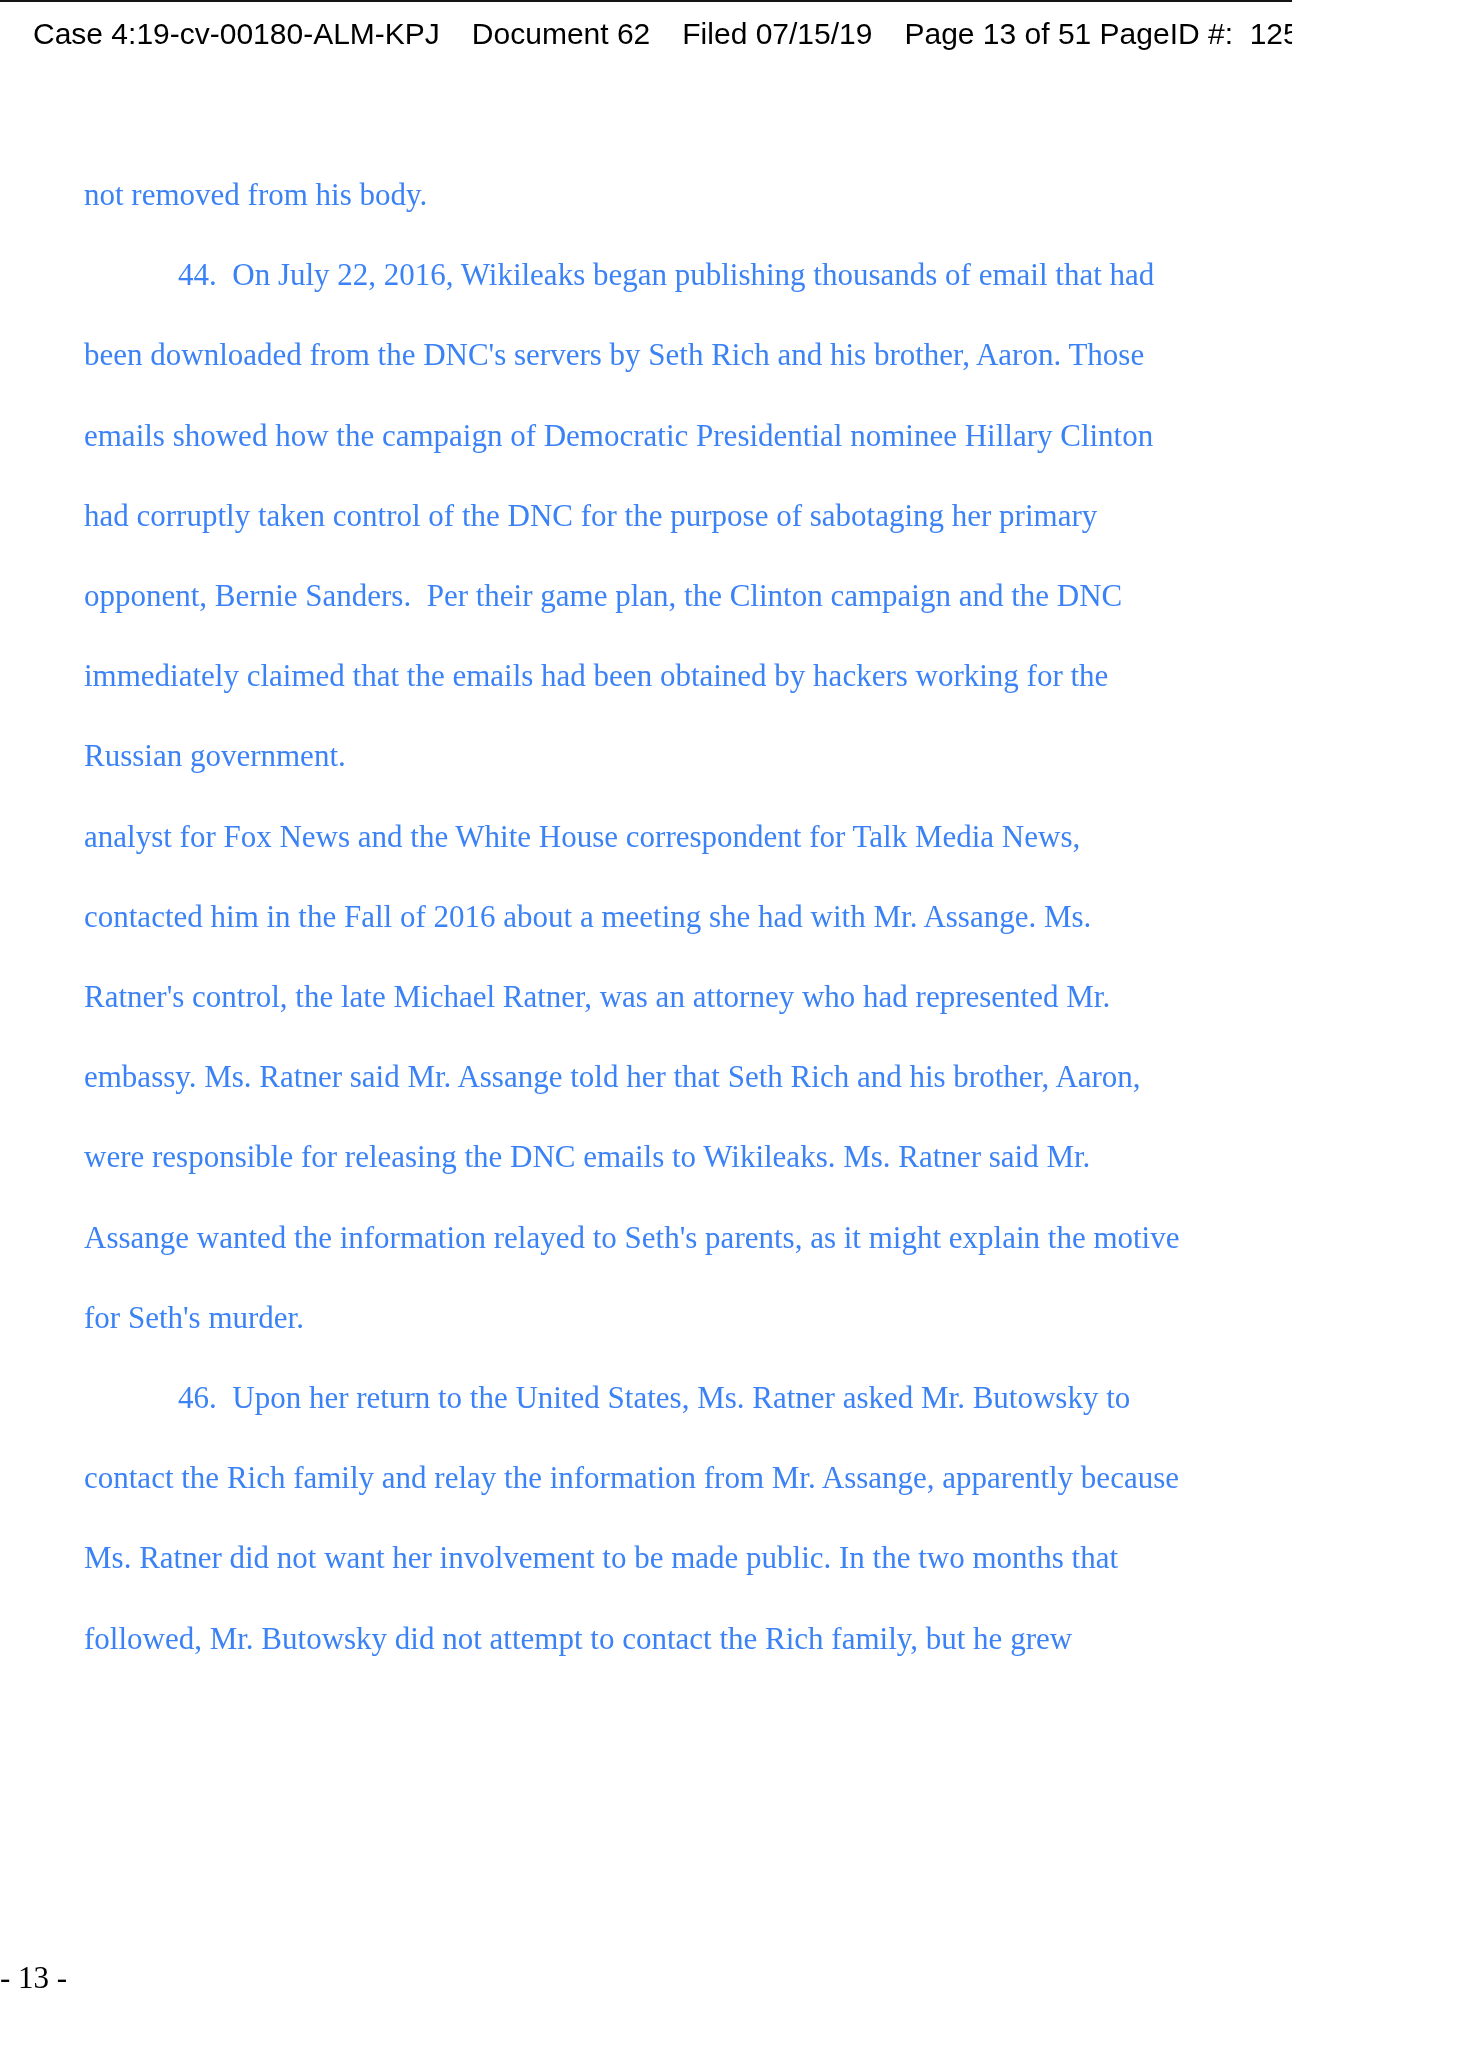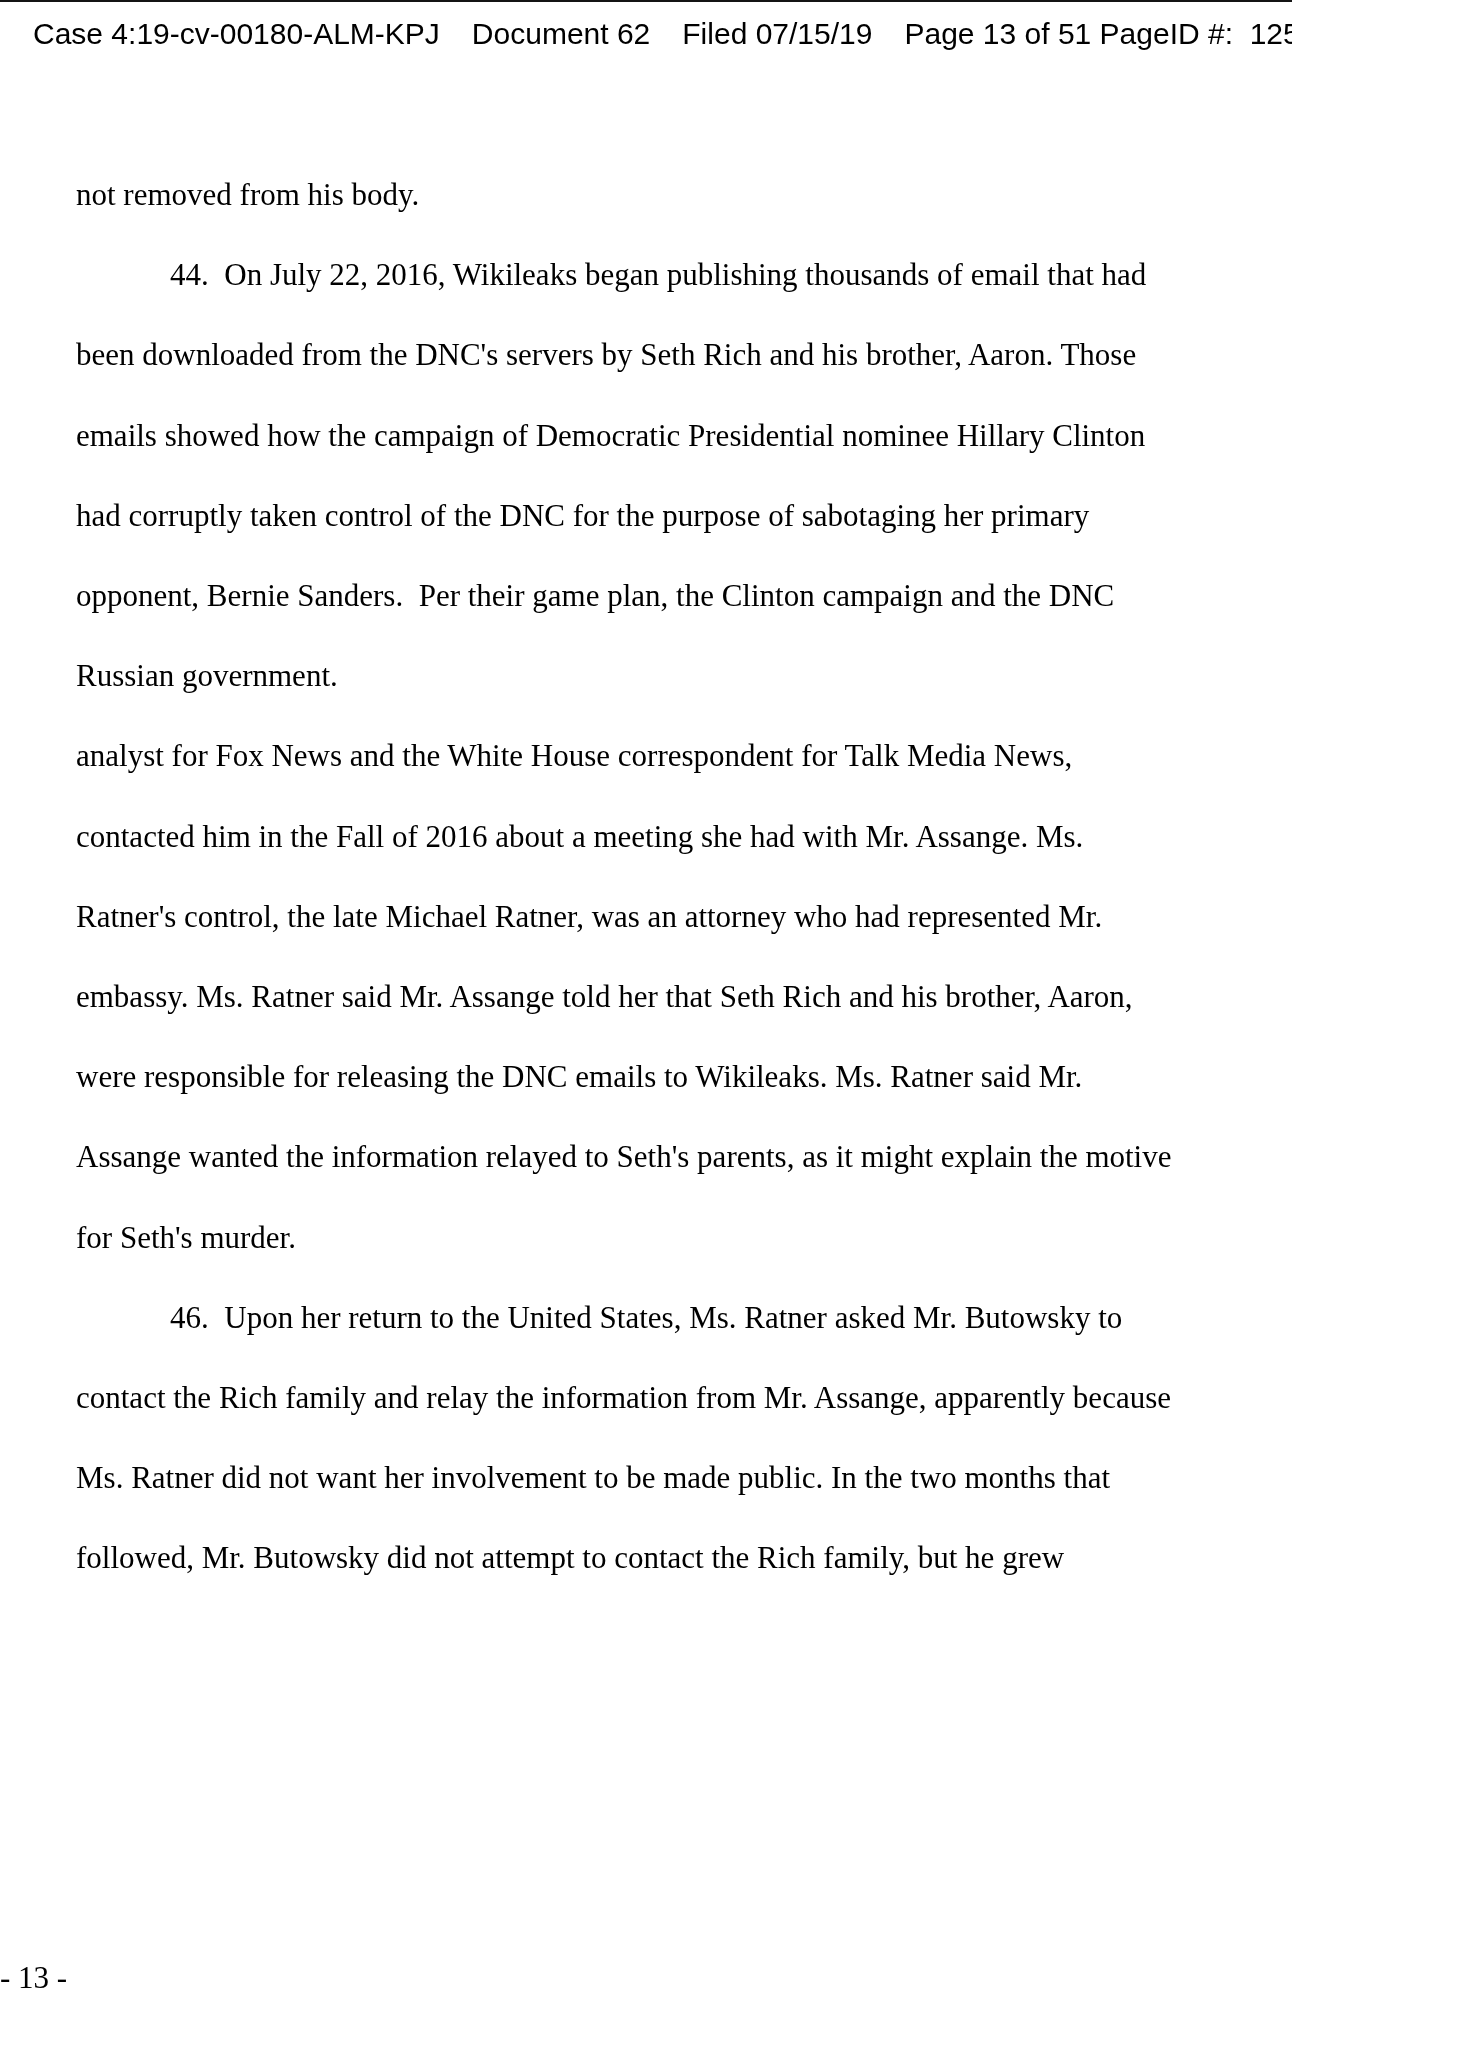--- a/index.html
+++ b/index.html
@@ -30,27 +30,27 @@
     display: flex;
     gap: 32px;
     font-family: "Liberation Sans", sans-serif;
     font-size: 30px;
     line-height: 34px;
     color: #000000;
     white-space: pre;
   }
   .body-text {
     position: absolute;
-    left: 76px;
+    left: 84px;
     top: 155px;
     width: 1330px;
     font-family: "Liberation Serif", serif;
     font-size: 31px;
     line-height: 80.2px;
-    color: #000000;
+    color: #3b82f6;
   }
   .body-text .line {
     white-space: pre;
   }
   .body-text .line.indent {
     padding-left: 94px;
   }
   .page-footer {
     position: absolute;
     left: 0;
@@ -90,20 +90,21 @@
       <div class="line indent">44.  On July 22, 2016, Wikileaks began publishing thousands of email that had</div>
 
       <div class="line">been downloaded from the DNC's servers by Seth Rich and his brother, Aaron. Those</div>
 
       <div class="line">emails showed how the campaign of Democratic Presidential nominee Hillary Clinton</div>
 
       <div class="line">had corruptly taken control of the DNC for the purpose of sabotaging her primary</div>
 
       <div class="line">opponent, Bernie Sanders.  Per their game plan, the Clinton campaign and the DNC</div>
 
+      <div class="line">immediately claimed that the emails had been obtained by hackers working for the</div>
 
       <div class="line">Russian government.</div>
 
 
       <div class="line">analyst for Fox News and the White House correspondent for Talk Media News,</div>
 
       <div class="line">contacted him in the Fall of 2016 about a meeting she had with Mr. Assange. Ms.</div>
 
       <div class="line">Ratner's control, the late Michael Ratner, was an attorney who had represented Mr.</div>
 

